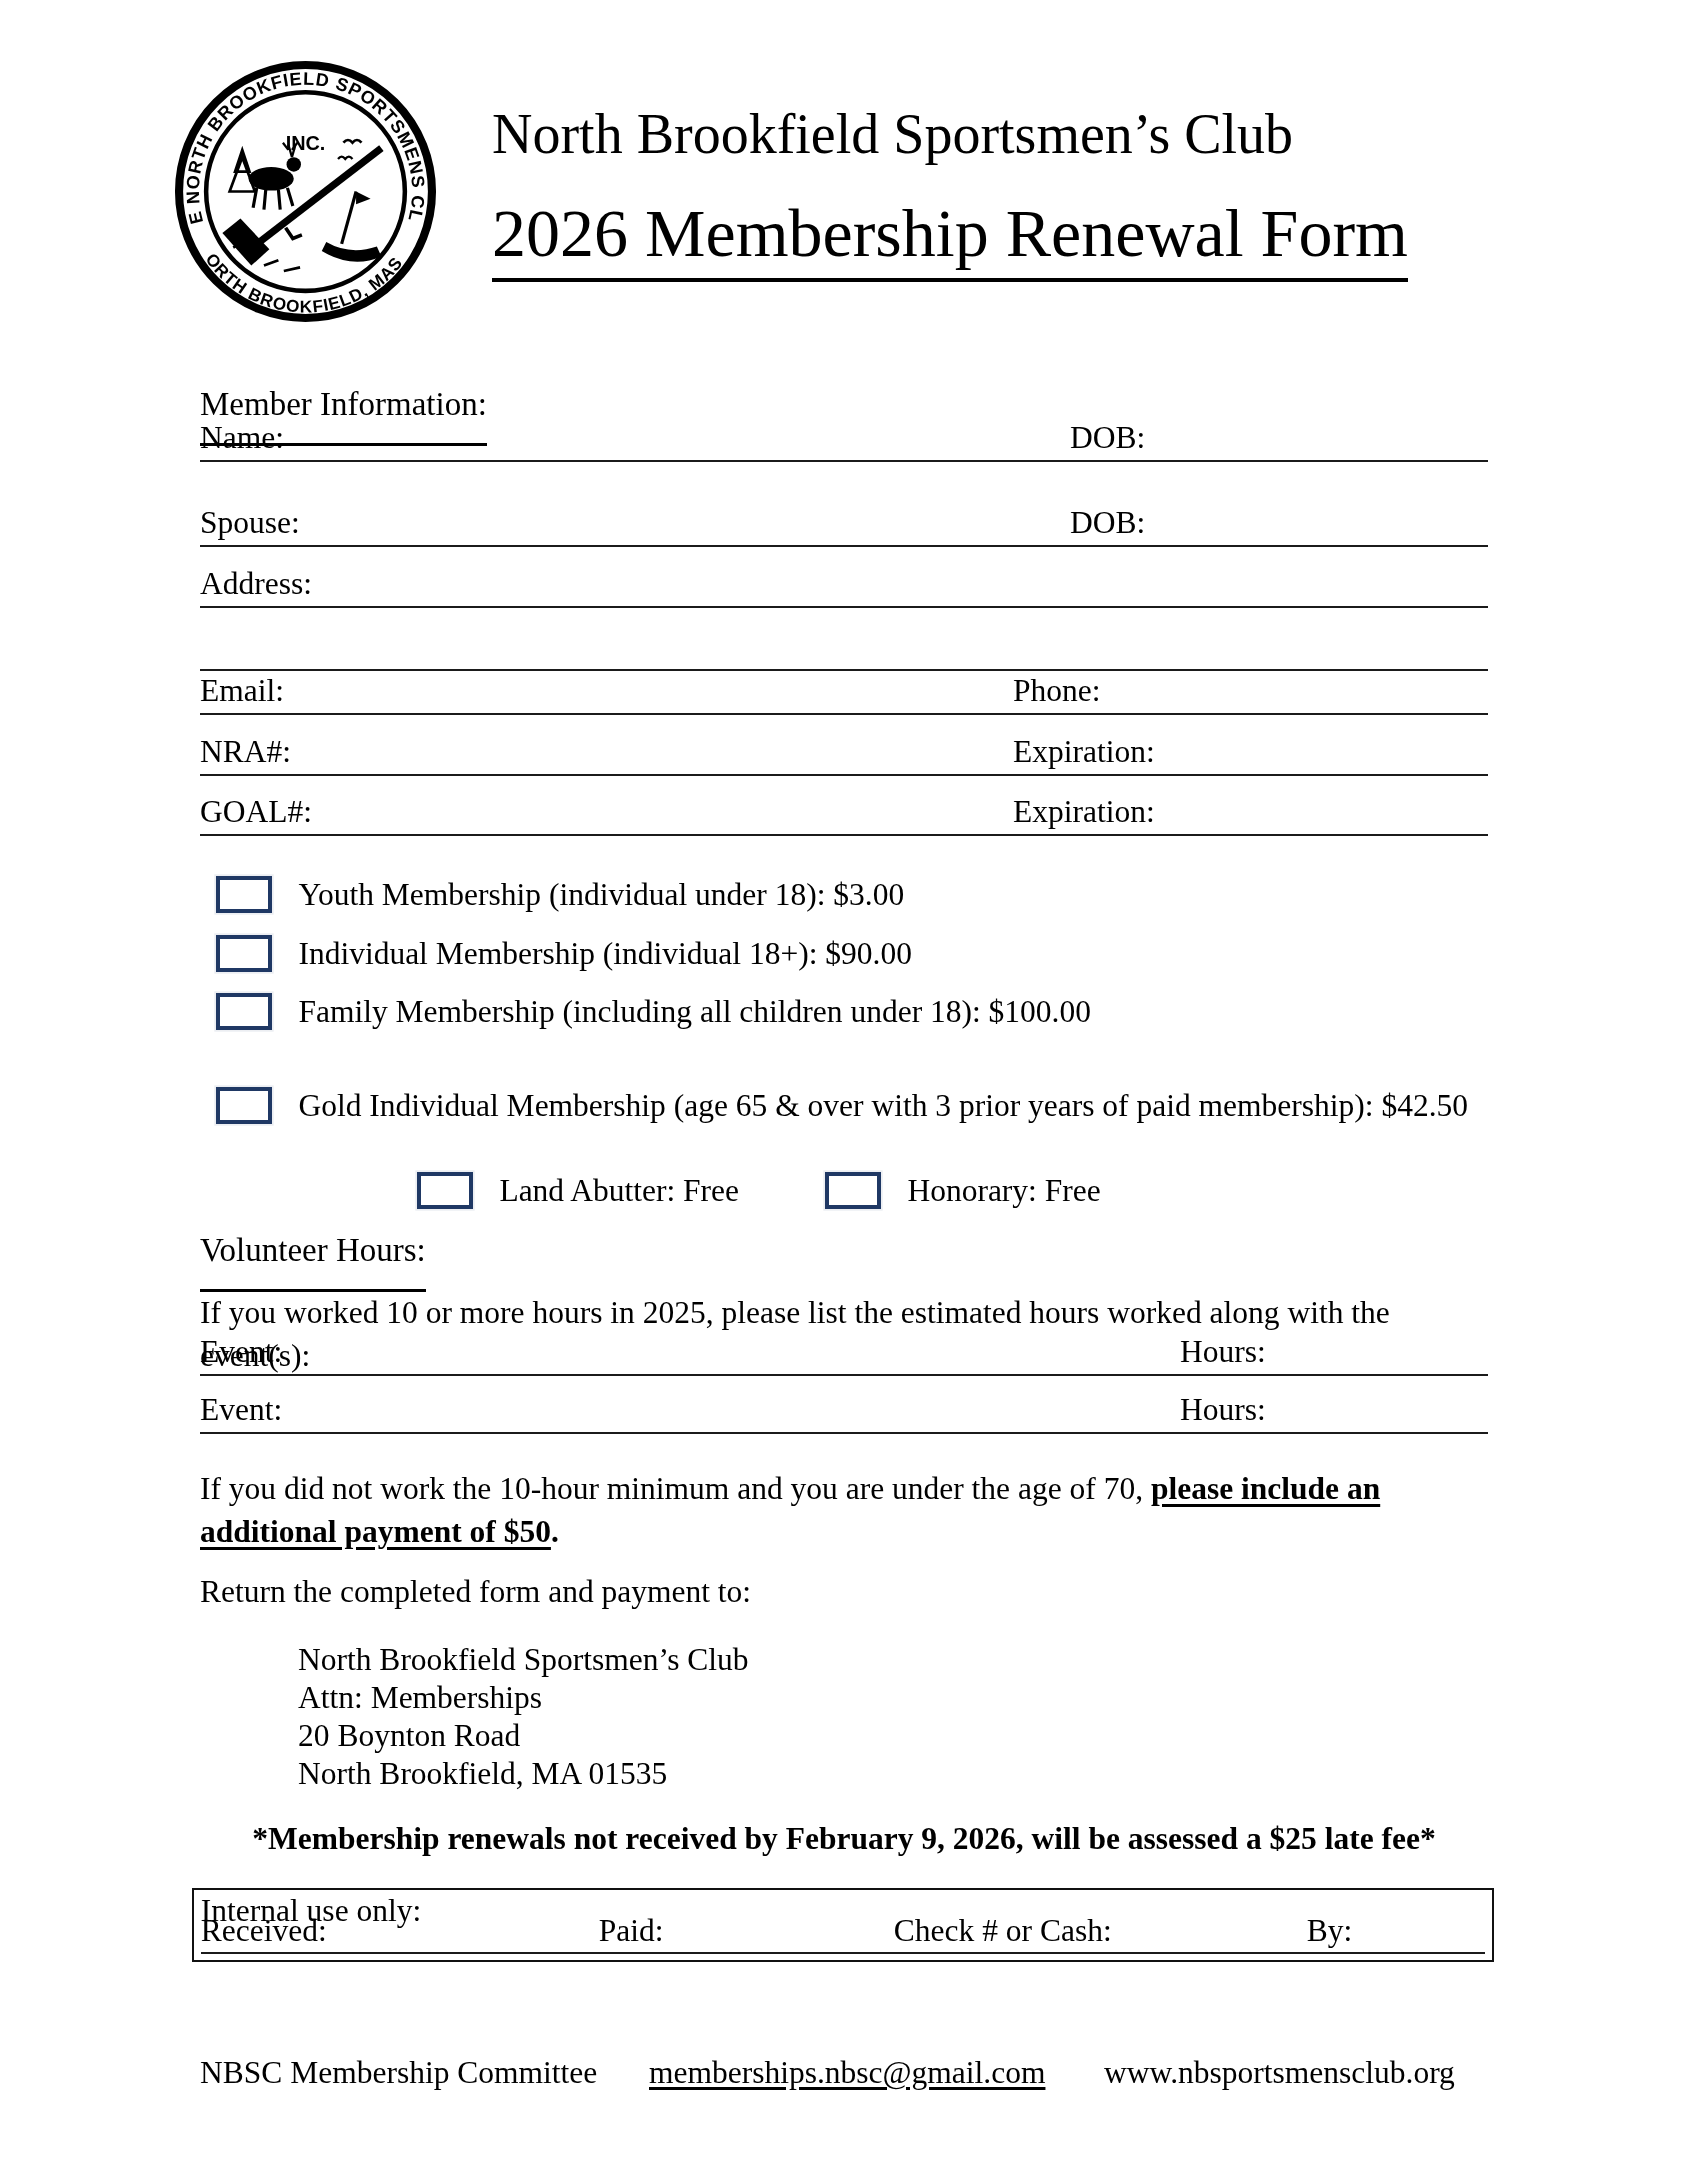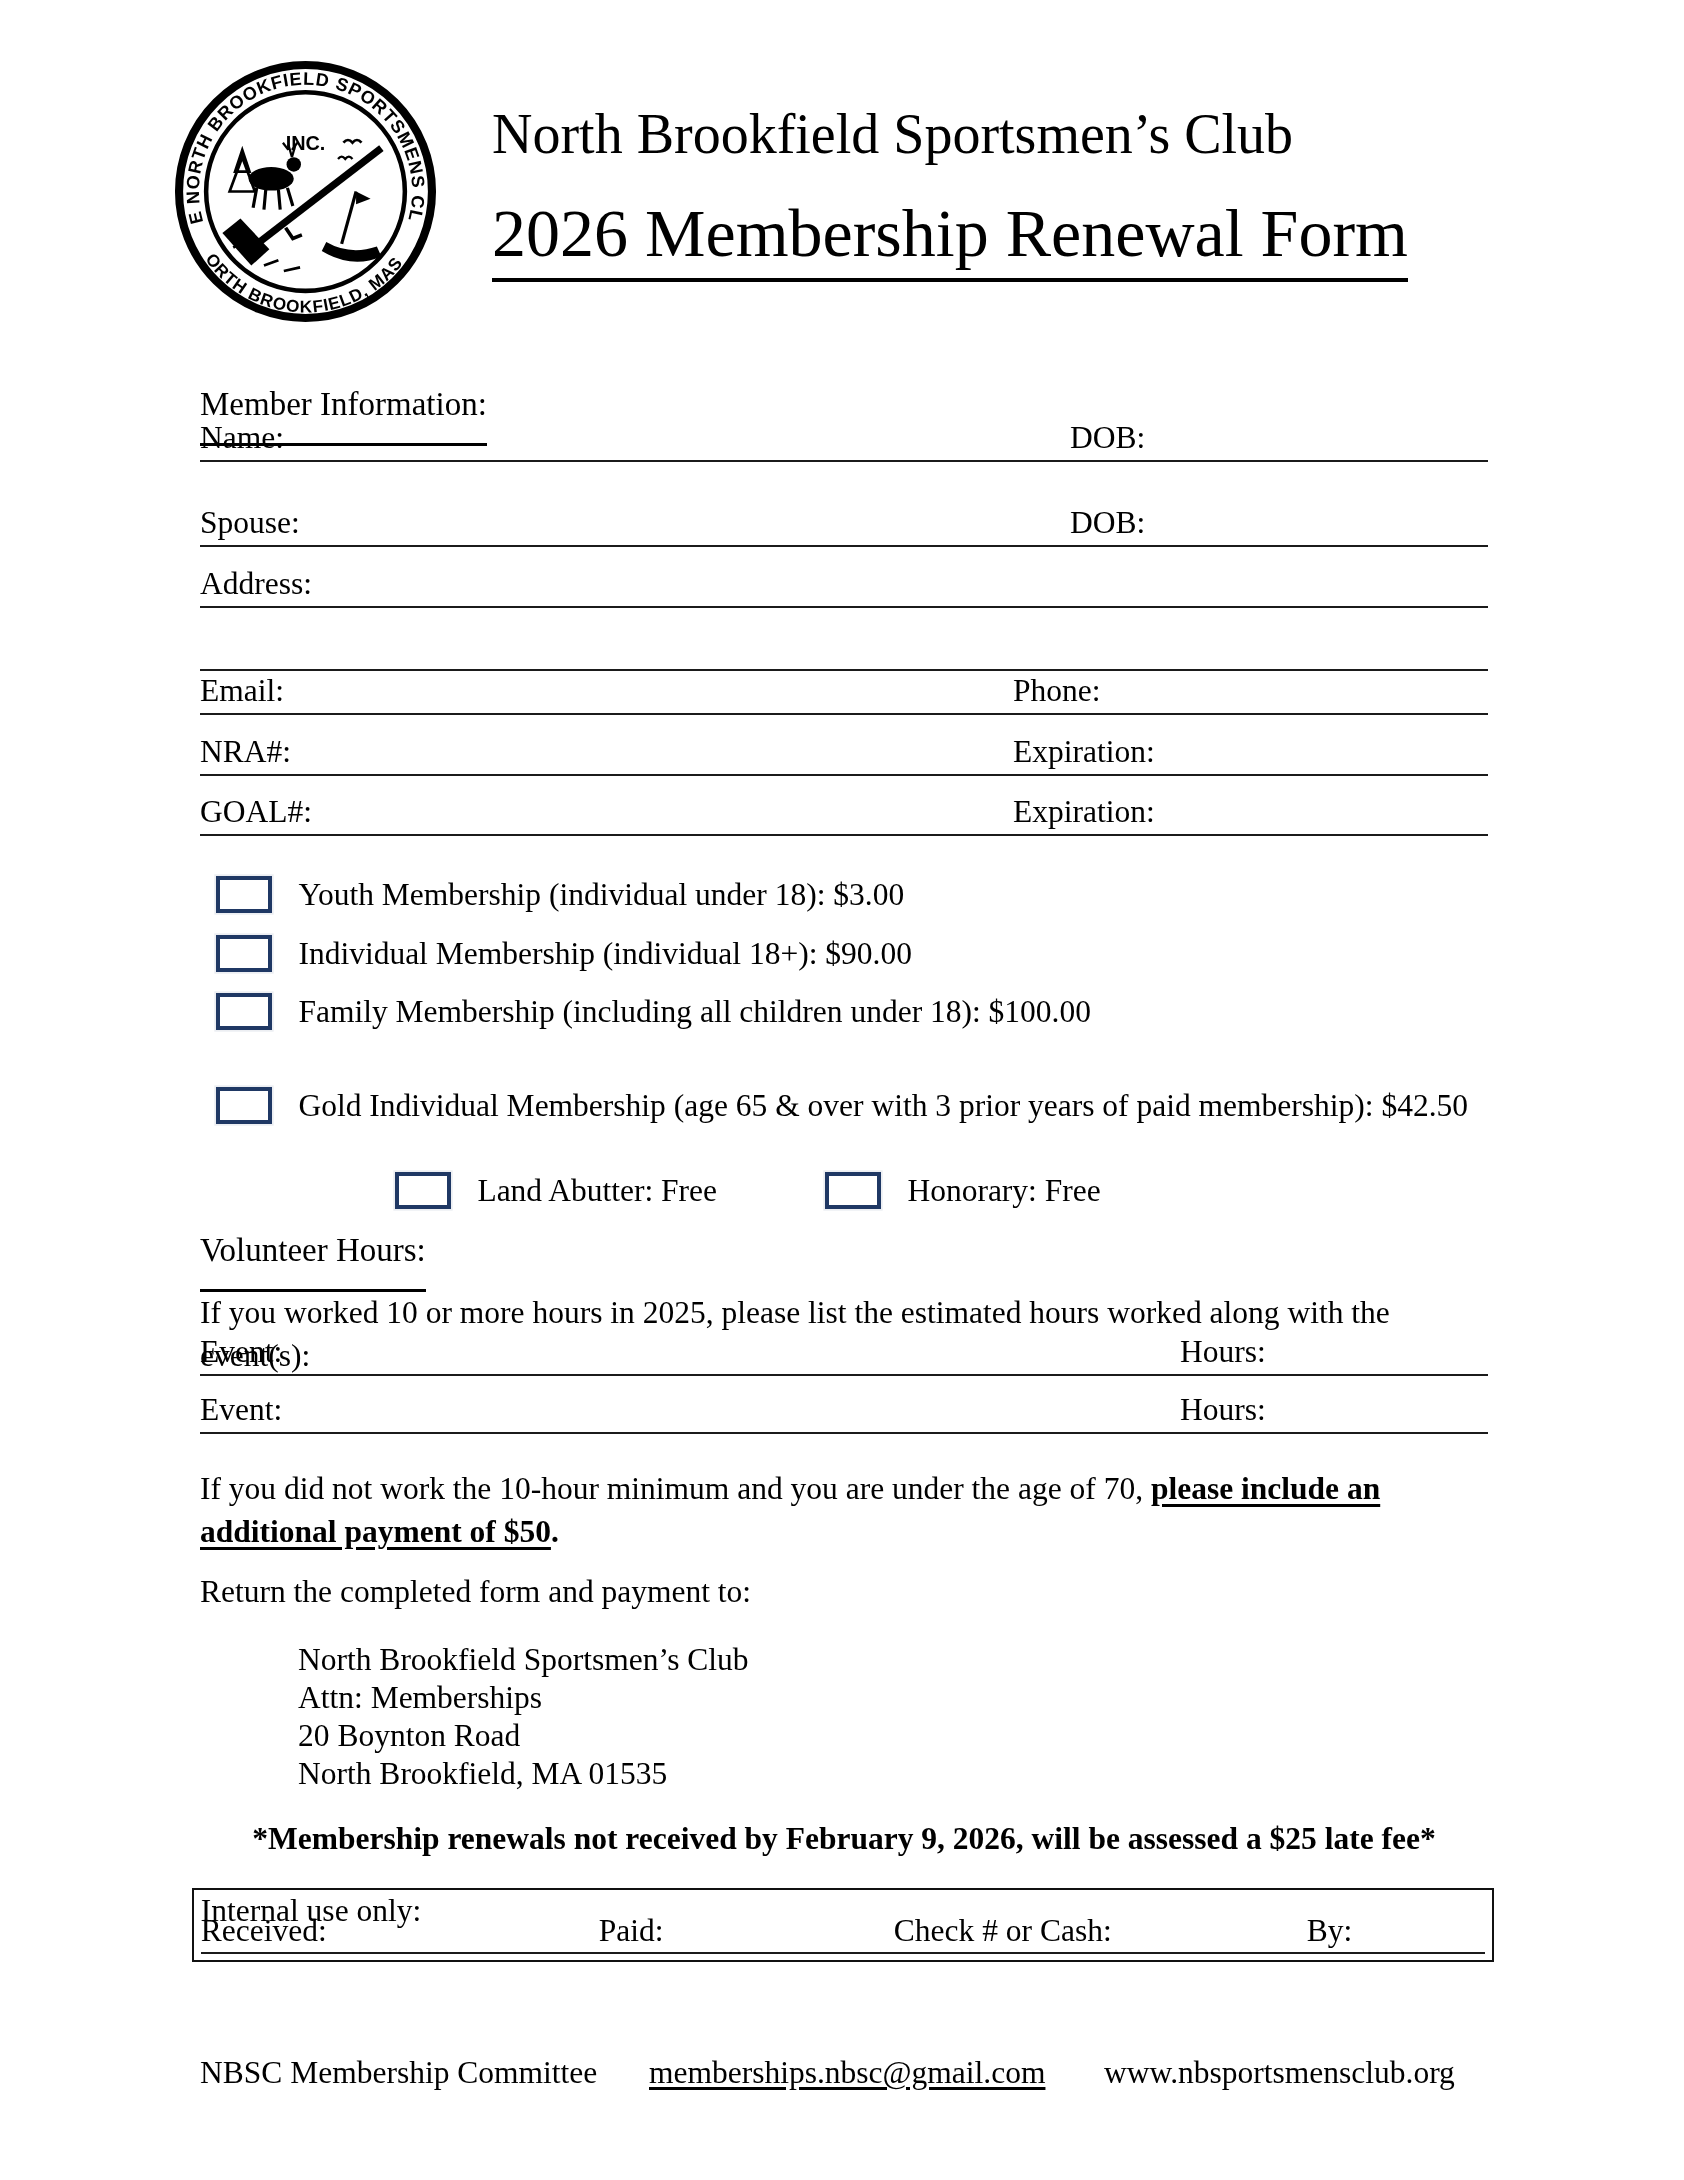--- a/index.html
+++ b/index.html
@@ -137,21 +137,21 @@
   </div>
   <div class="crow" style="left:216px;top:991px;">
     <span class="cbox"></span>
     <span class="ctext">Family Membership (including all children under 18): $100.00</span>
   </div>
   <div class="crow" style="left:216px;top:1085px;">
     <span class="cbox"></span>
     <span class="ctext">Gold Individual Membership (age 65 &amp; over with 3 prior years of paid membership): $42.50</span>
   </div>
 
-  <div class="crow" style="left:395px;top:1170px;">
+  <div class="crow" style="left:417px;top:1170px;">
     <span class="cbox"></span>
     <span class="ctext">Land Abutter: Free</span>
   </div>
   <div class="crow" style="left:825px;top:1170px;">
     <span class="cbox"></span>
     <span class="ctext">Honorary: Free</span>
   </div>
 
   <div class="sec-head" style="left:200px;top:1232px;">Volunteer Hours:</div>
   <div class="para" style="top:1291px;">If you worked 10 or more hours in 2025, please list the estimated hours worked along with the event(s):</div>

